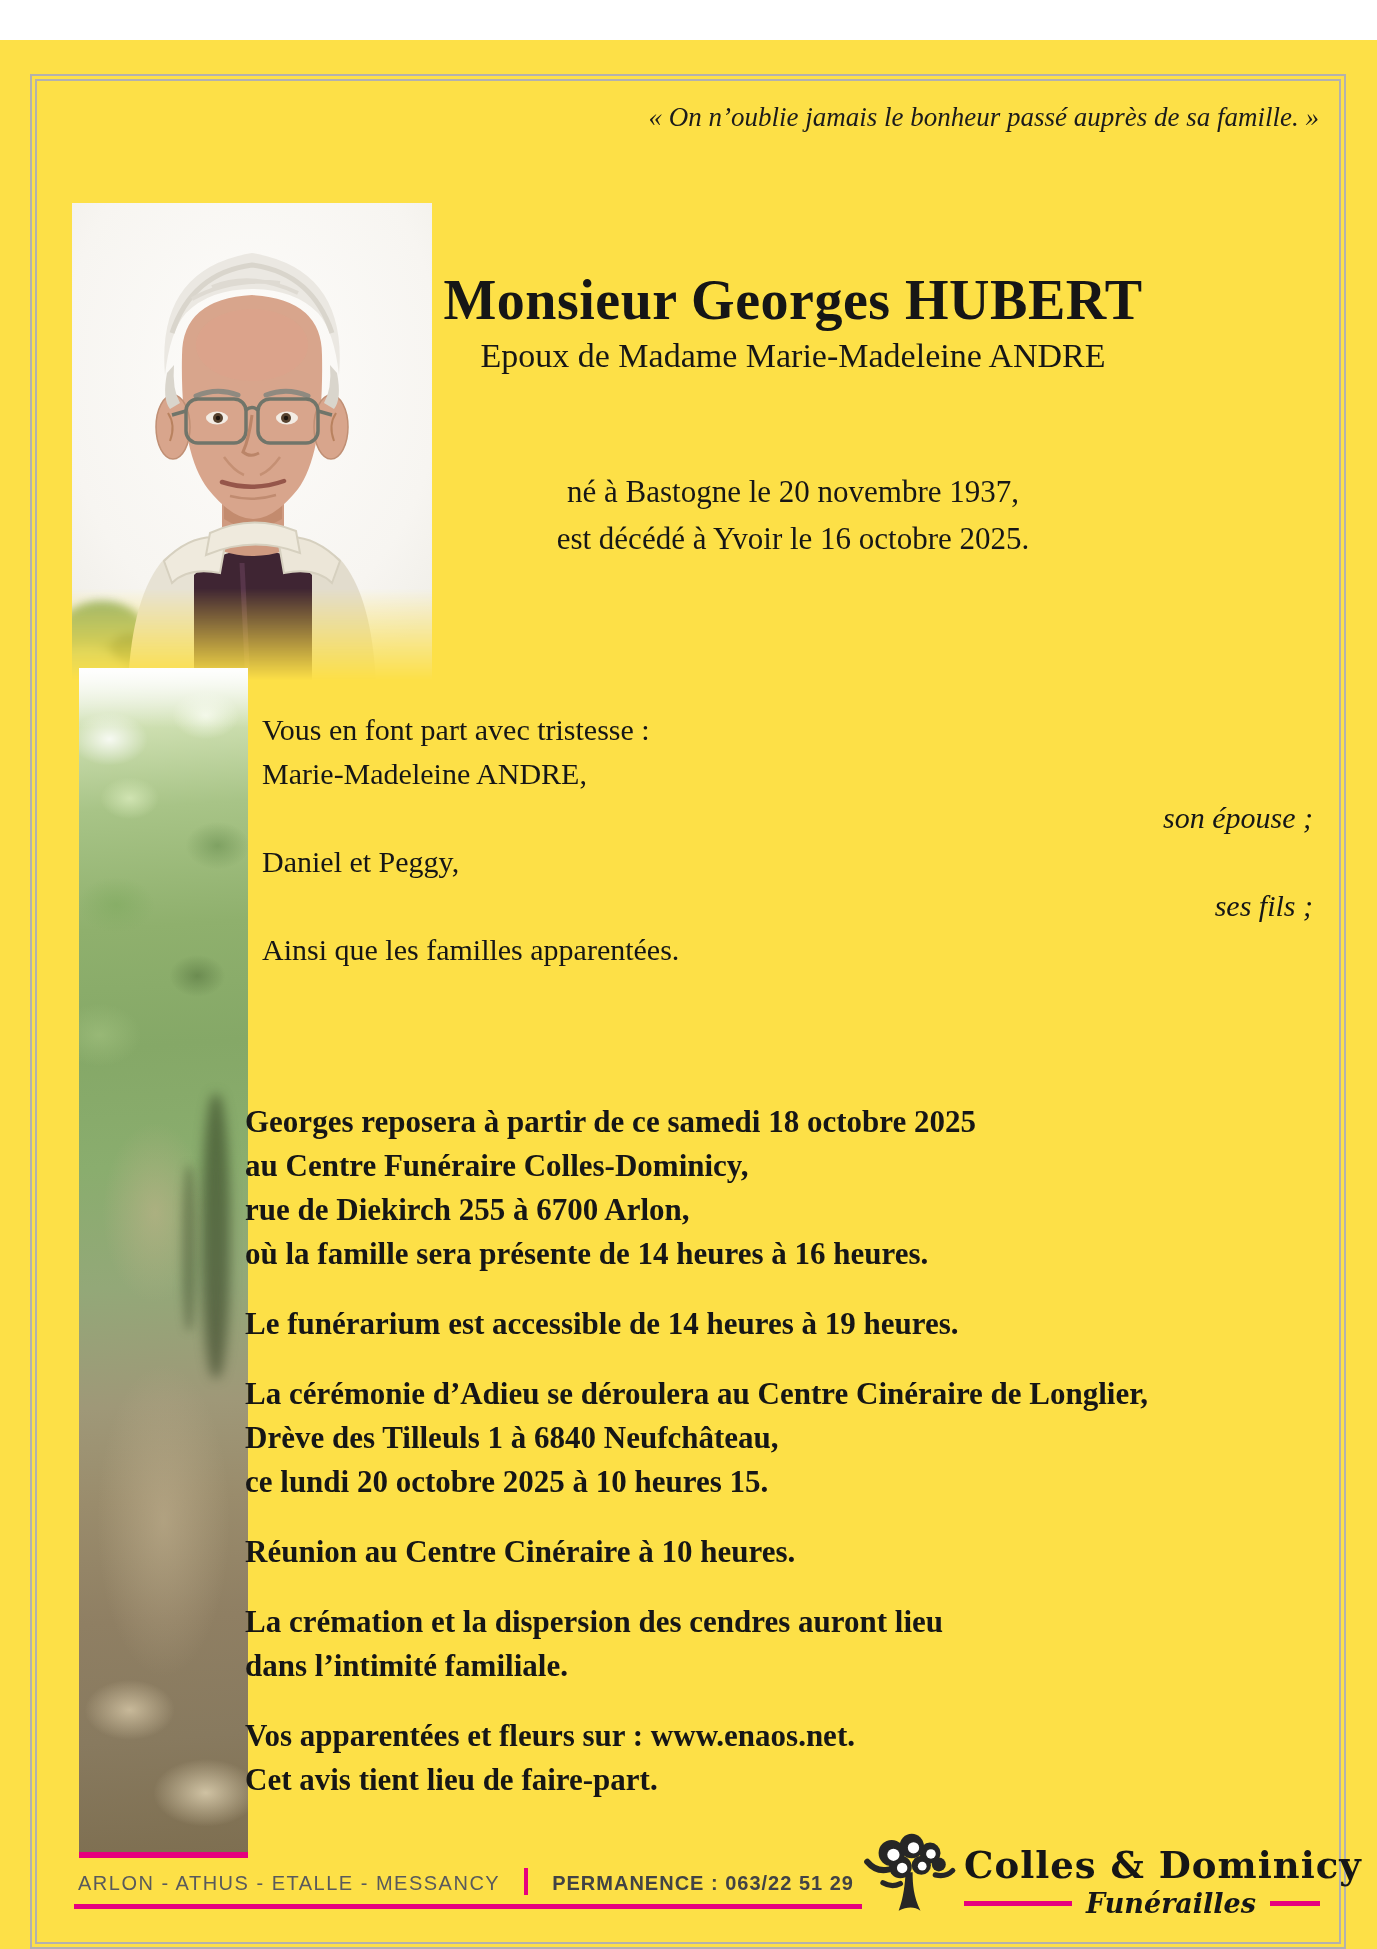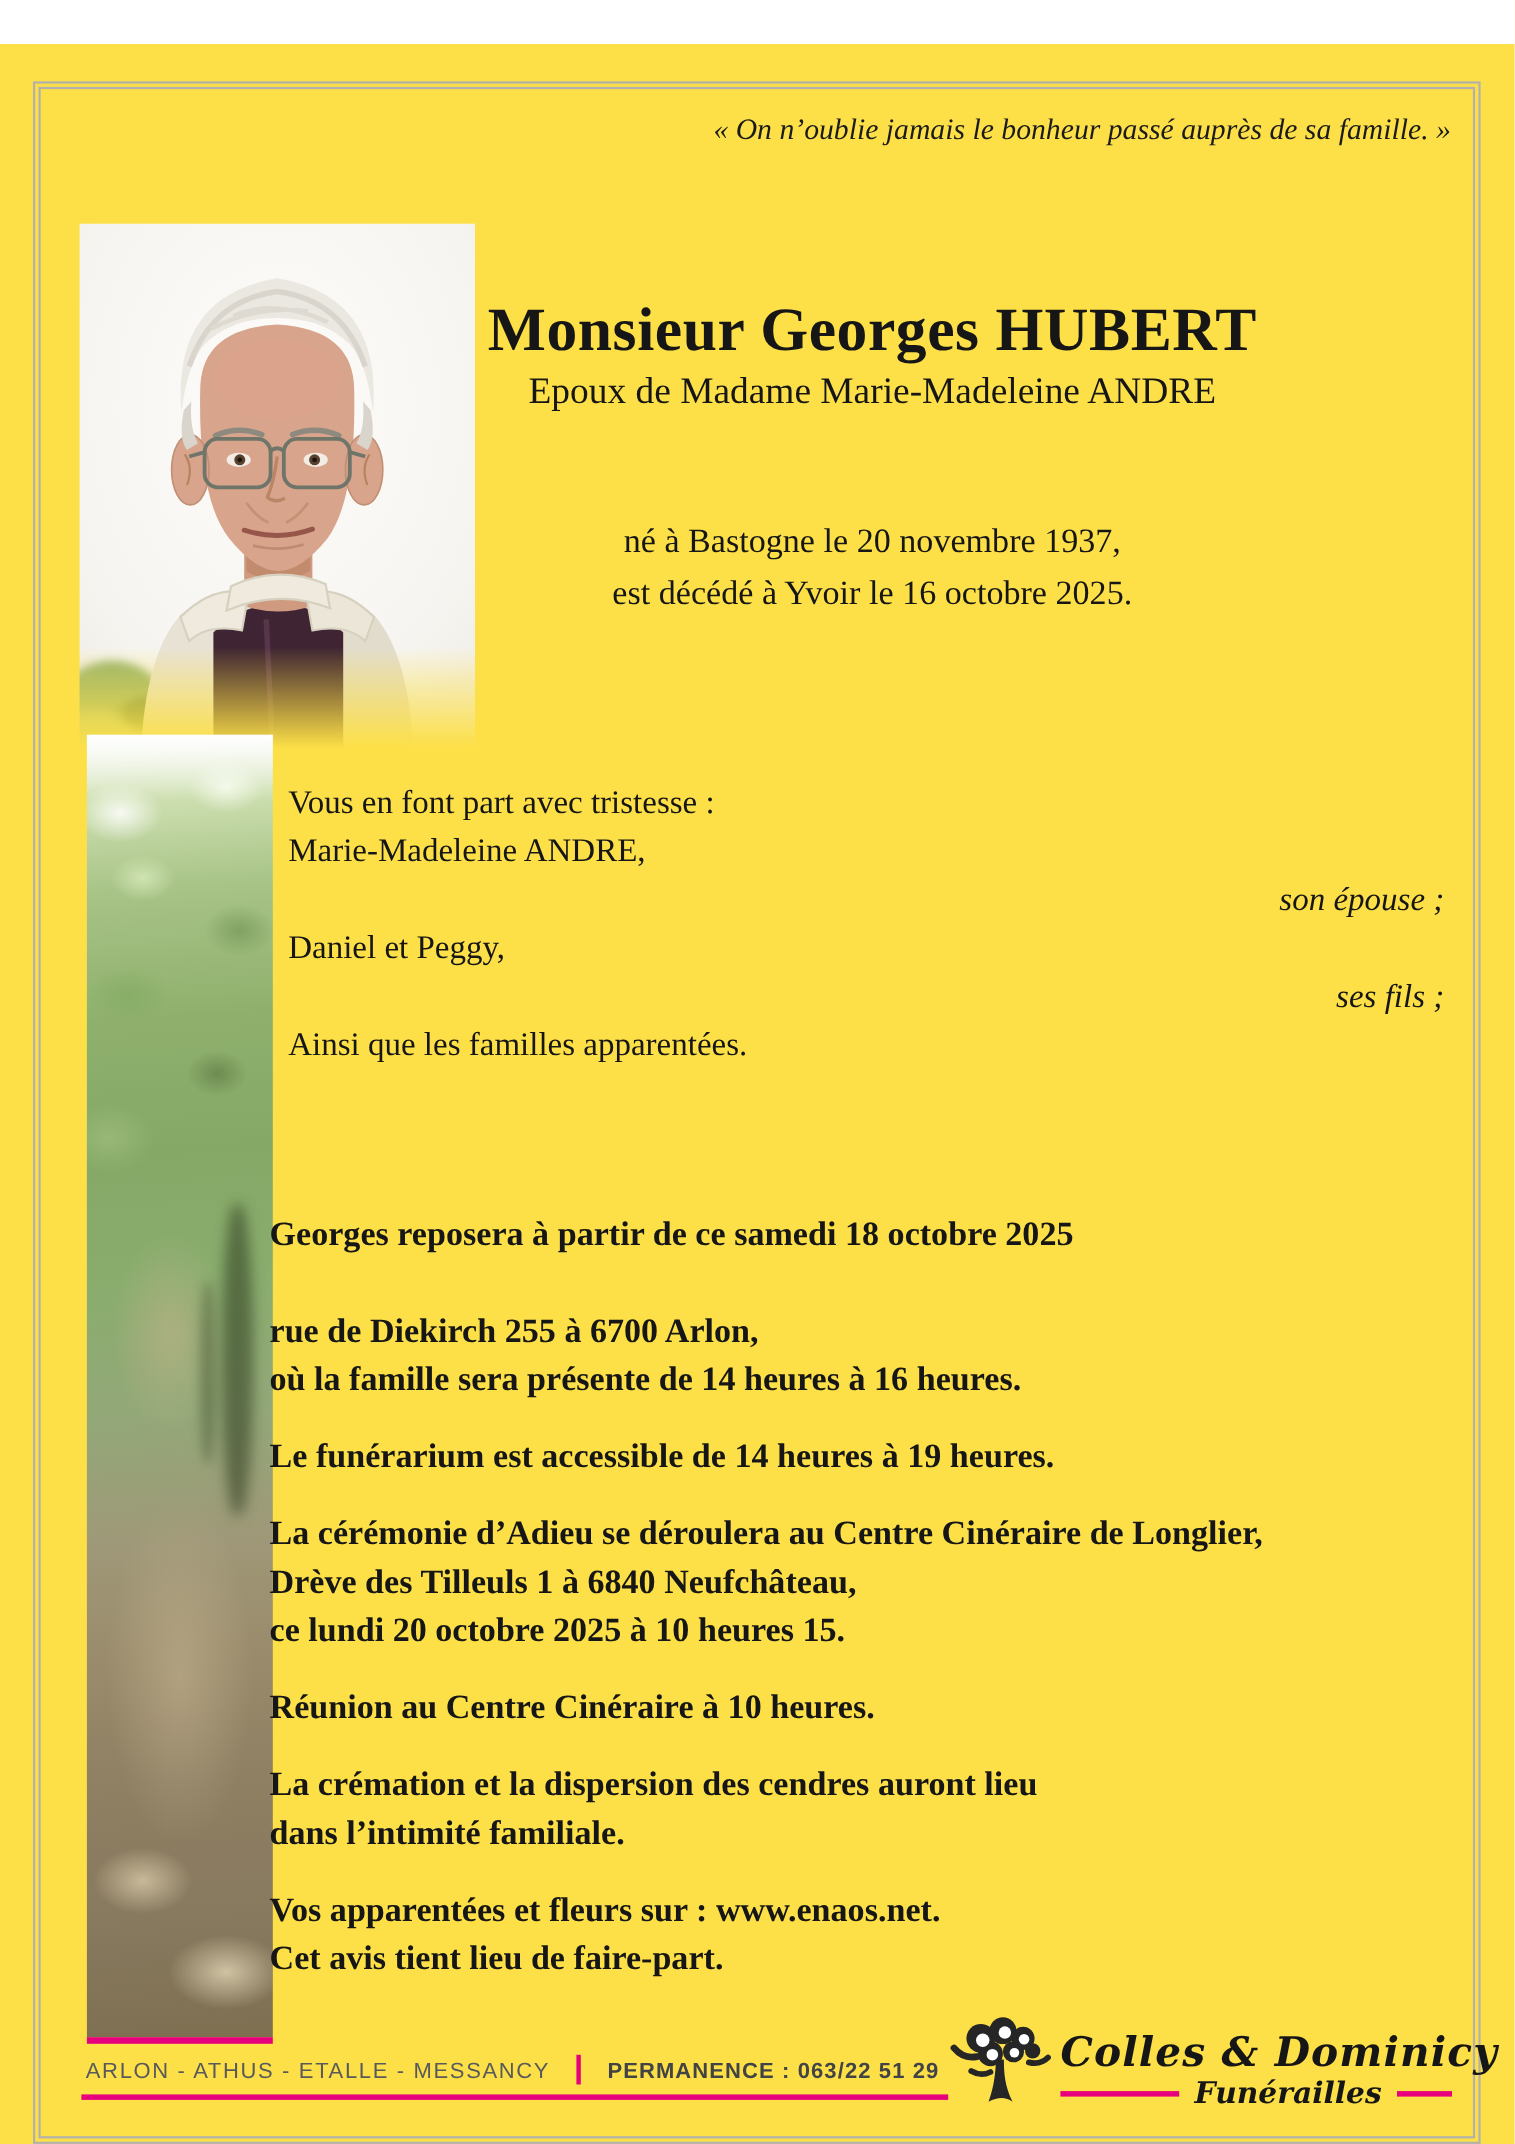--- a/index.html
+++ b/index.html
@@ -67,21 +67,21 @@
   .footer-row { position:absolute; left:78px; top:1828px; display:flex;
     align-items:flex-end; font-family:"Liberation Sans","DejaVu Sans",sans-serif; }
   .cities { color:#595a5c; font-size:20px; letter-spacing:1.5px; }
   .pink-sep { width:4px; height:27px; margin:0 24px; }
   .permanence { color:#424345; font-size:20px; font-weight:bold; letter-spacing:1px; }
   .footer-rule { position:absolute; left:74px; top:1864px; width:788px; height:5px; }
 
   .brand { position:absolute; left:862px; top:1784px; display:flex; align-items:flex-start; }
   .brand .tree { width:96px; height:100px; flex:none; }
   .brand-text { padding-top:22px; margin-left:6px; }
-  .brand-name { font-family:"DejaVu Serif","Liberation Serif",serif; font-style:italic;
+  .brand-name { font-family:"DejaVu Serif","Liberation Serif",serif; 
     font-weight:bold; font-size:37px; line-height:38px; letter-spacing:1px; white-space:nowrap; }
   .brand-sub-row { display:flex; align-items:center; margin-top:6px; }
   .brand-dash { height:5px; }
   .dash-l { width:108px; margin-right:14px; }
   .dash-r { width:50px; margin-left:14px; }
   .brand-subtitle { font-family:"DejaVu Serif","Liberation Serif",serif; font-style:italic;
     font-weight:bold; font-size:27px; line-height:27px; white-space:nowrap; }
 </style>
 </head>
 <body>
@@ -182,21 +182,21 @@
     <div>Marie-Madeleine ANDRE,</div>
     <div class="right">son épouse ;</div>
     <div>Daniel et Peggy,</div>
     <div class="right">ses fils ;</div>
     <div>Ainsi que les familles apparentées.</div>
   </div>
 
   <div class="ceremony">
     <p>
       <span>Georges reposera à partir de ce samedi 18 octobre 2025</span><br>
-      <br>
+      <span>au Centre Funéraire Colles-Dominicy,</span><br>
       <span>rue de Diekirch 255 à 6700 Arlon,</span><br>
       <span>où la famille sera présente de 14 heures à 16 heures.</span>
     </p>
     <p>Le funérarium est accessible de 14 heures à 19 heures.</p>
     <p>
       <span>La cérémonie d’Adieu se déroulera au Centre Cinéraire de Longlier,</span><br>
       <span>Drève des Tilleuls 1 à 6840 Neufchâteau,</span><br>
       <span>ce lundi 20 octobre 2025 à 10 heures 15.</span>
     </p>
     <p>Réunion au Centre Cinéraire à 10 heures.</p>

